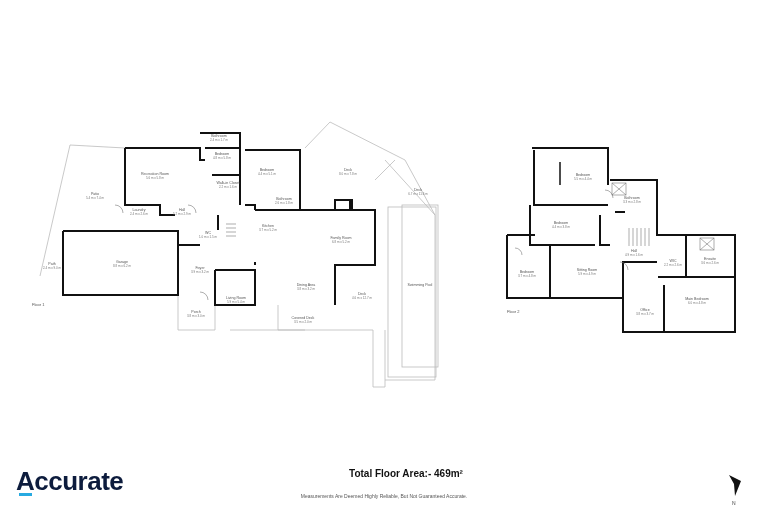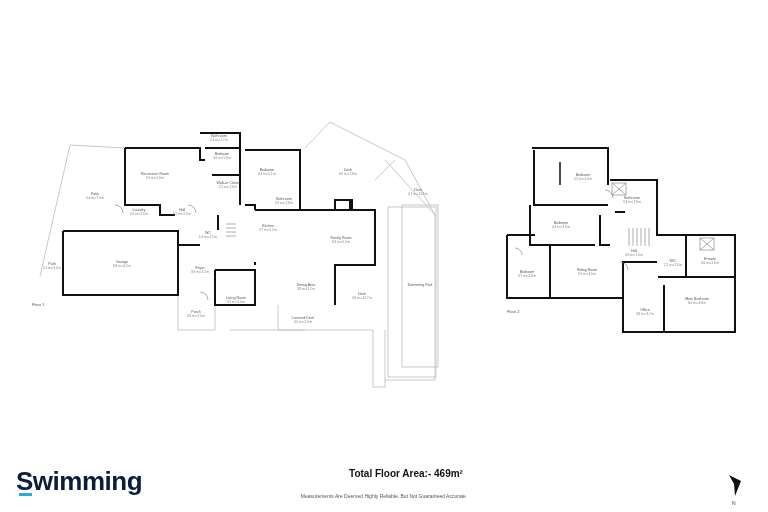--- a/index.html
+++ b/index.html
@@ -137,20 +137,20 @@
 <div class="lbl" style="left:561px;top:225px;"><span>Bedroom</span><span class="d">4.4 m x 3.8 m</span></div>
 <div class="lbl" style="left:527px;top:274px;"><span>Bedroom</span><span class="d">3.7 m x 4.8 m</span></div>
 <div class="lbl" style="left:587px;top:272px;"><span>Sitting Room</span><span class="d">5.9 m x 4.9 m</span></div>
 <div class="lbl" style="left:634px;top:253px;"><span>Hall</span><span class="d">4.9 m x 1.6 m</span></div>
 <div class="lbl" style="left:673px;top:263px;"><span>WIC</span><span class="d">2.2 m x 2.6 m</span></div>
 <div class="lbl" style="left:710px;top:261px;"><span>Ensuite</span><span class="d">3.6 m x 2.6 m</span></div>
 <div class="lbl" style="left:697px;top:301px;"><span>Main Bedroom</span><span class="d">6.0 m x 4.8 m</span></div>
 <div class="lbl" style="left:645px;top:312px;"><span>Office</span><span class="d">3.8 m x 3.7 m</span></div>
 <div class="floorlbl" style="left:507px;top:309px;">Floor 2</div>
 
-<div class="logo">Swimming</div>
+<div class="logo">Accurate</div>
 <div class="logo-bar"></div>
 <div class="area">Total Floor Area:- 469m²</div>
 <div class="disc">Measurements Are Deemed Highly Reliable, But Not Guaranteed Accurate.</div>
 <svg class="north" width="14" height="26" viewBox="0 0 14 26">
   <polygon points="1,1 13,7 7,22 6,10" fill="#111"></polygon>
 </svg>
 <div class="nlbl">N</div>
 
 </body></html>

